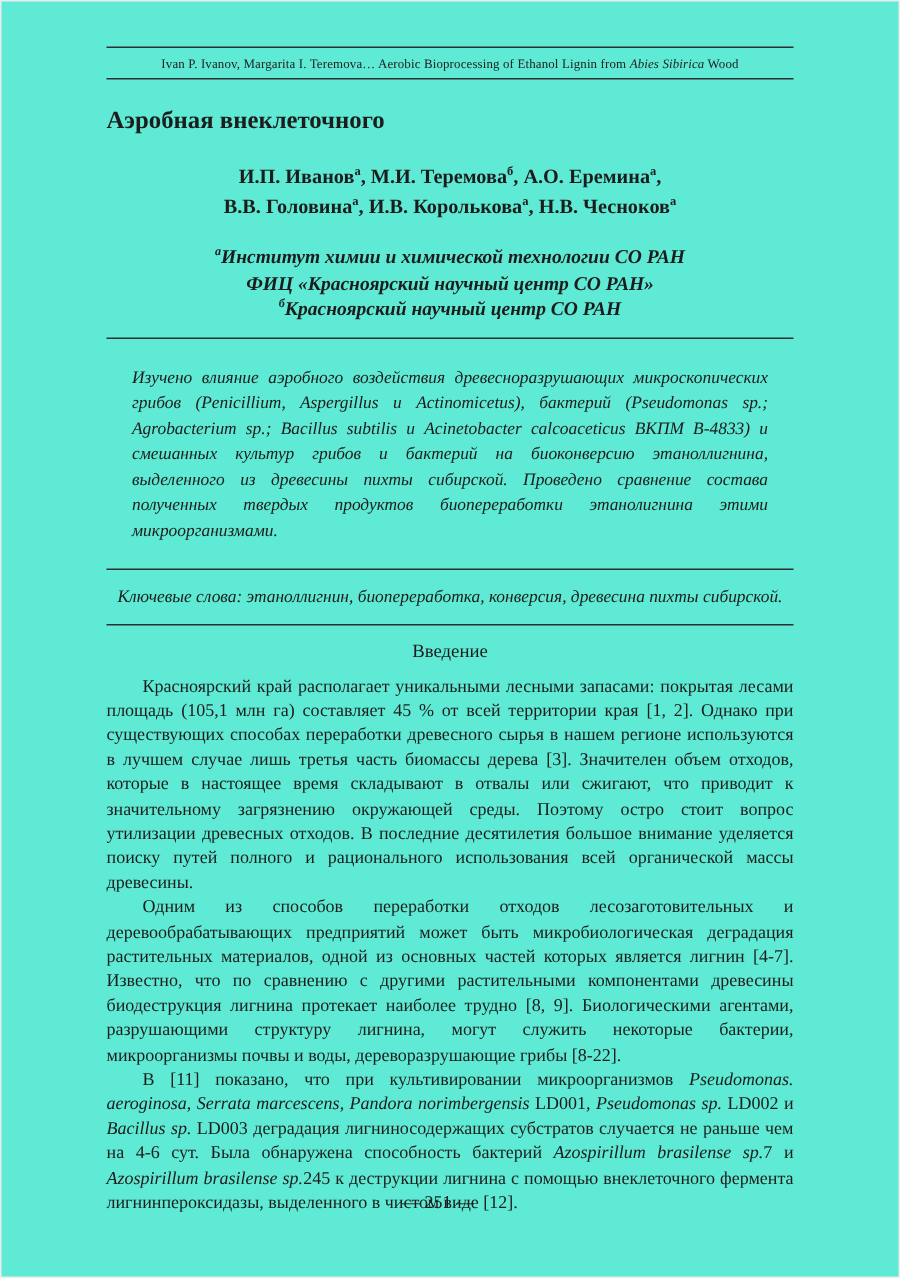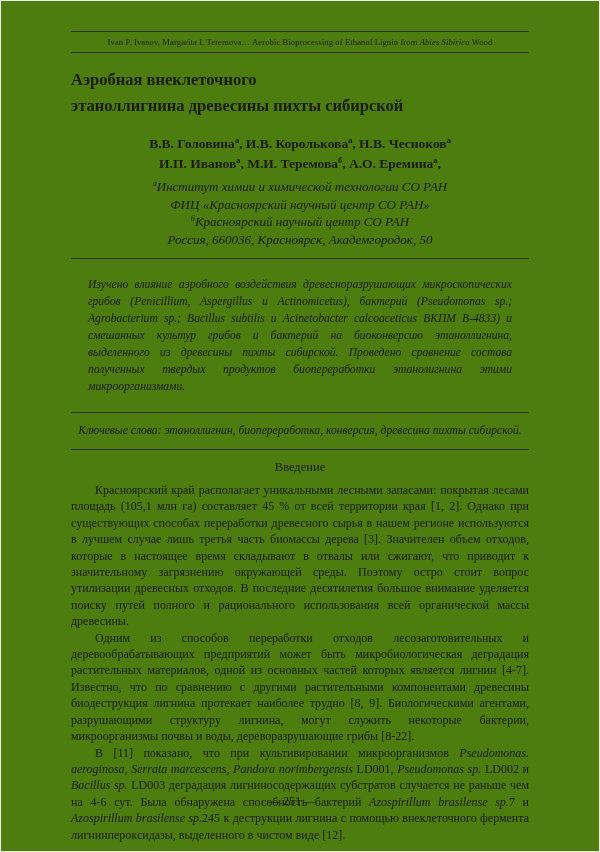--- a/index.html
+++ b/index.html
@@ -1,20 +1,20 @@
 <!DOCTYPE html>
 <html lang="ru"><head>
 <meta charset="utf-8">
 <style>
   html, body { margin: 0; padding: 0; background: #ffffff; }
   .page {
     position: relative;
     width: 600px;
     height: 852px;
-    background: #4d7c0f;
+    background: #5eead4;
     color: #1c1c1c;
     font-family: "Liberation Serif", "DejaVu Serif", serif;
     overflow: hidden;
     box-sizing: border-box;
     border: 1px solid #ececec;
   }
   .content { padding: 30px 70px 0 70px; }
 
   .running-header {
     border-top: 1.2px solid #2e2e2e;
@@ -37,25 +37,26 @@
   .title-line { display: block; }
 
   .authors {
     margin-top: 15px;
     text-align: center;
     font-weight: bold;
     font-size: 13.5px;
     line-height: 20px;
   }
   .affiliations {
-    margin-top: 4px;
+    margin-top: 14px;
     text-align: center;
     font-style: italic;
     font-size: 13px;
     line-height: 17.5px;
+    font-weight: bold;
   }
   sup { font-size: 0.62em; line-height: 0; }
 
   .rule { border-top: 1.2px solid #2e2e2e; height: 0; margin: 10px 0; }
 
   .abstract {
     margin: 17px;
     font-style: italic;
     font-size: 11.6px;
     line-height: 17px;
@@ -100,33 +101,31 @@
 
 <div class="page">
   <div class="content">
 
     <div class="running-header">
       <span><span>Ivan P. Ivanov, Margarita I. Teremova… Aerobic Bioprocessing of Ethanol Lignin from </span><span class="run-i">Abies Sibirica</span><span> Wood</span></span>
     </div>
 
     <h1 class="title">
       <span class="title-line">Аэробная внеклеточного</span>
-      <span class="title-line">этаноллигнина древесины пихты сибирской</span>
     </h1>
 
     <div class="authors">
+      <div><span>И.П. Иванов</span><sup>а</sup><span>, М.И. Теремова</span><sup>б</sup><span>, А.О. Еремина</span><sup>а</sup><span>,</span></div>
       <div><span>В.В. Головина</span><sup>а</sup><span>, И.В. Королькова</span><sup>а</sup><span>, Н.В. Чесноков</span><sup>а</sup></div>
-      <div><span>И.П. Иванов</span><sup>а</sup><span>, М.И. Теремова</span><sup>б</sup><span>, А.О. Еремина</span><sup>а</sup><span>,</span></div>
     </div>
 
     <div class="affiliations">
       <div><sup>а</sup><span>Институт химии и химической технологии СО РАН</span></div>
       <div><span>ФИЦ «Красноярский научный центр СО РАН»</span></div>
       <div><sup>б</sup><span>Красноярский научный центр СО РАН</span></div>
-      <div><span>Россия, 660036, Красноярск, Академгородок, 50</span></div>
     </div>
 
     <div class="rule"></div>
 
     <p class="abstract"><span>Изучено влияние аэробного воздействия древесноразрушающих микроскопических грибов (Penicillium, Aspergillus и Actinomicetus), бактерий (Pseudomonas sp.; Agrobacterium sp.; Bacillus subtilis и Acinetobacter calcoaceticus ВКПМ В-4833) и смешанных культур грибов и бактерий на биоконверсию этаноллигнина, выделенного из древесины пихты сибирской. Проведено сравнение состава полученных твердых продуктов биопереработки этанолигнина этими микроорганизмами.</span></p>
 
     <div class="rule"></div>
 
     <p class="keywords"><span>Ключевые слова: этаноллигнин, биопереработка, конверсия, древесина пихты сибирской.</span></p>
 

